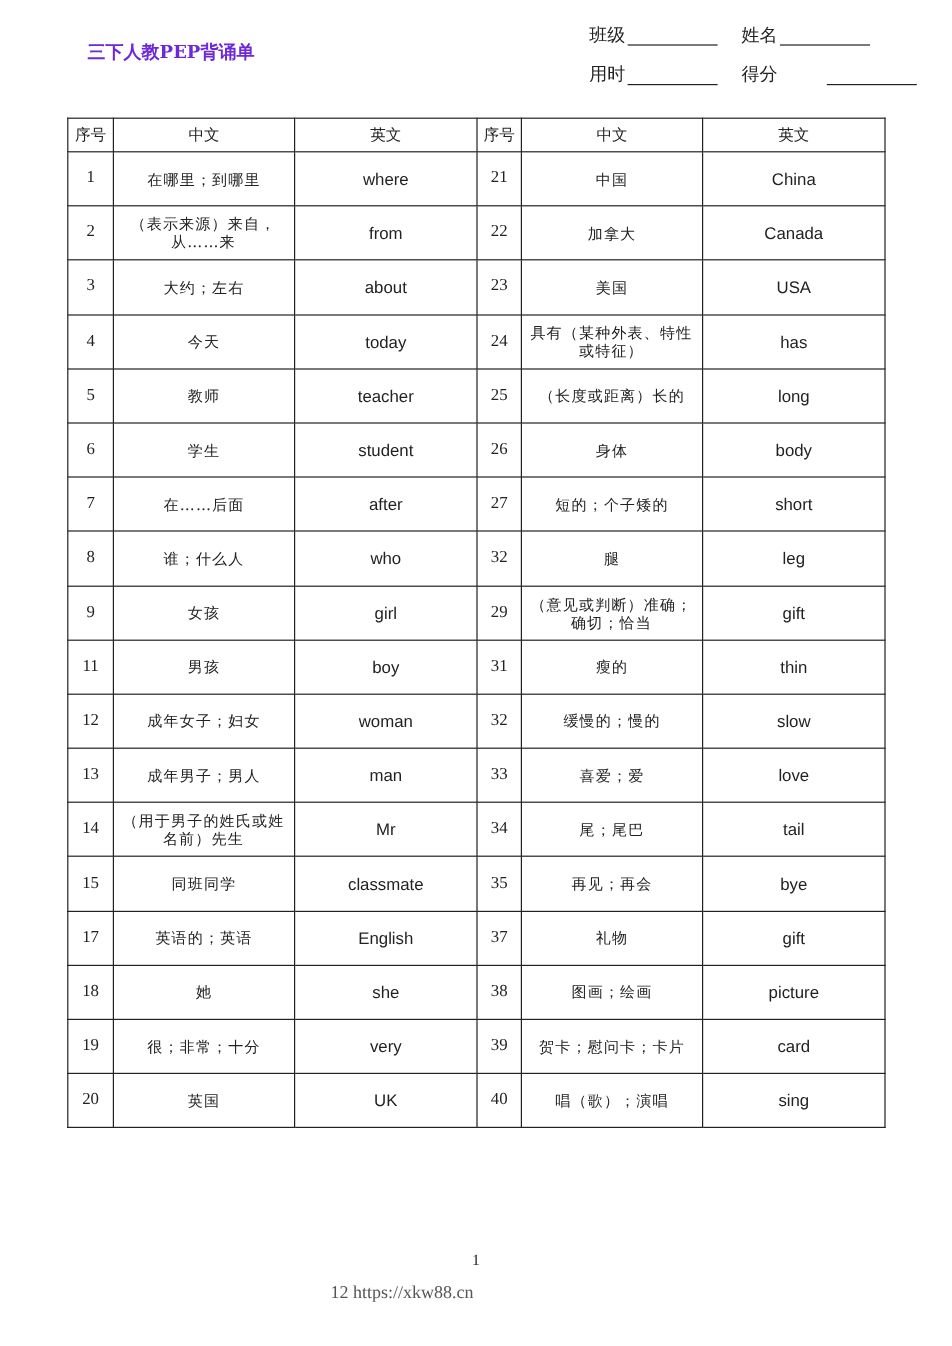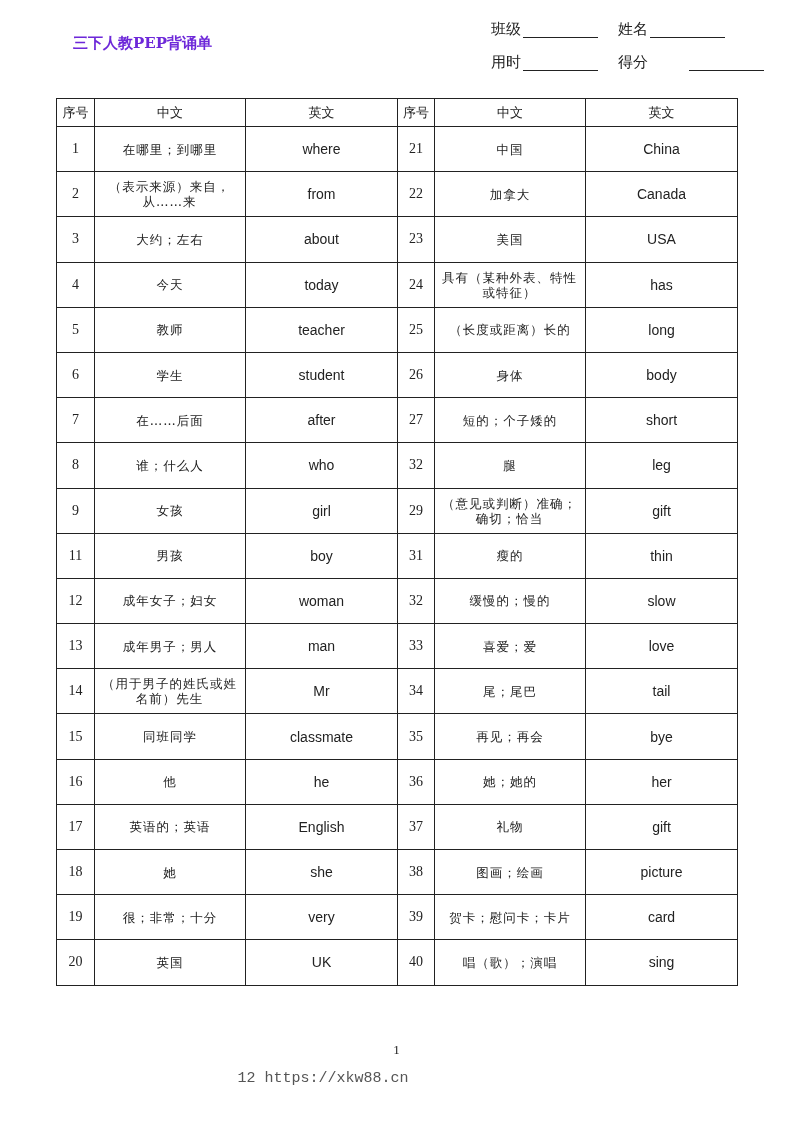--- a/index.html
+++ b/index.html
@@ -13,22 +13,22 @@
           width: 681px; }
   td, th { border: 1px solid #222; text-align: center; vertical-align: middle; padding: 0 2px; }
   th { height: 27px; font-weight: normal; font-size: 13px; }
   td { height: 44.2px; font-size: 13px; }
   td.num { font-family: "Liberation Serif", "DejaVu Serif", serif; font-size: 14px; }
   td.zh { font-size: 12.5px; line-height: 15px; letter-spacing: 1px; margin-top: 44px; }
   td.zh.left { text-align: center; padding-left: 1px; }
   td.en { font-family: "Liberation Sans", "DejaVu Sans", sans-serif; font-size: 14px; color: #222; }
   .pageno { position: absolute; top: 1042px; left: 0; width: 793px; text-align: center;
             font-family: "Liberation Serif", serif; font-size: 13px; }
-  .footer { position: absolute; top: 1070px; left: 0; width: 646px; text-align: center;
-            font-family: Liberation Mono, monospace; font-size: 15px; color: #555; }
+  .footer { position: absolute; top: 1070px; left: 12px; width: 646px; text-align: center;
+            font-family: Liberation Serif, serif; font-size: 15px; color: #555; }
 </style>
 </head>
 <body>
 
 <div class="title">三下人教PEP背诵单</div>
 
 <div class="field" style="left:491px; top:20px;">
   <span>班级</span>
   <span class="line"></span>
 </div>
@@ -171,28 +171,20 @@
       </tr>
       <tr>
         <td class="num">15</td>
         <td class="zh">同班同学</td>
         <td class="en">classmate</td>
         <td class="num">35</td>
         <td class="zh">再见；再会</td>
         <td class="en">bye</td>
       </tr>
       <tr>
-        <td class="num">16</td>
-        <td class="zh">他</td>
-        <td class="en">he</td>
-        <td class="num">36</td>
-        <td class="zh">她；她的</td>
-        <td class="en">her</td>
-      </tr>
-      <tr>
         <td class="num">17</td>
         <td class="zh">英语的；英语</td>
         <td class="en">English</td>
         <td class="num">37</td>
         <td class="zh">礼物</td>
         <td class="en">gift</td>
       </tr>
       <tr>
         <td class="num">18</td>
         <td class="zh">她</td>

